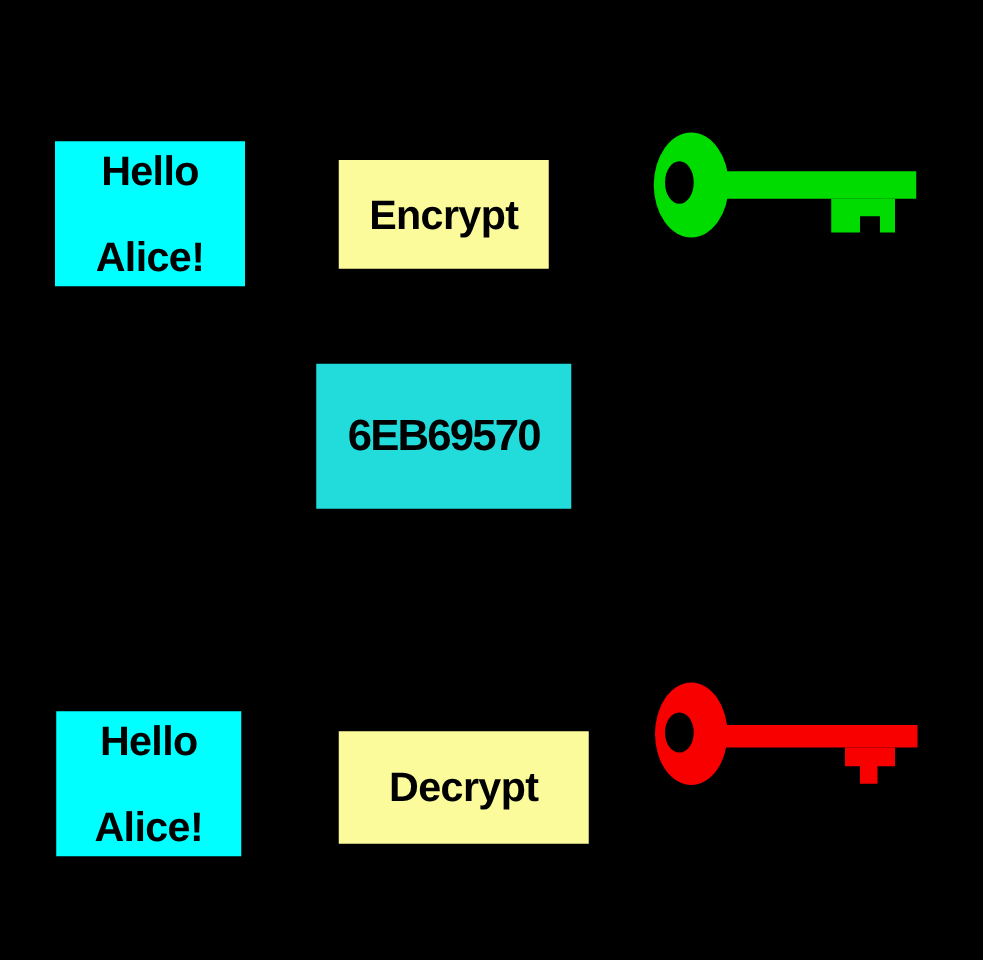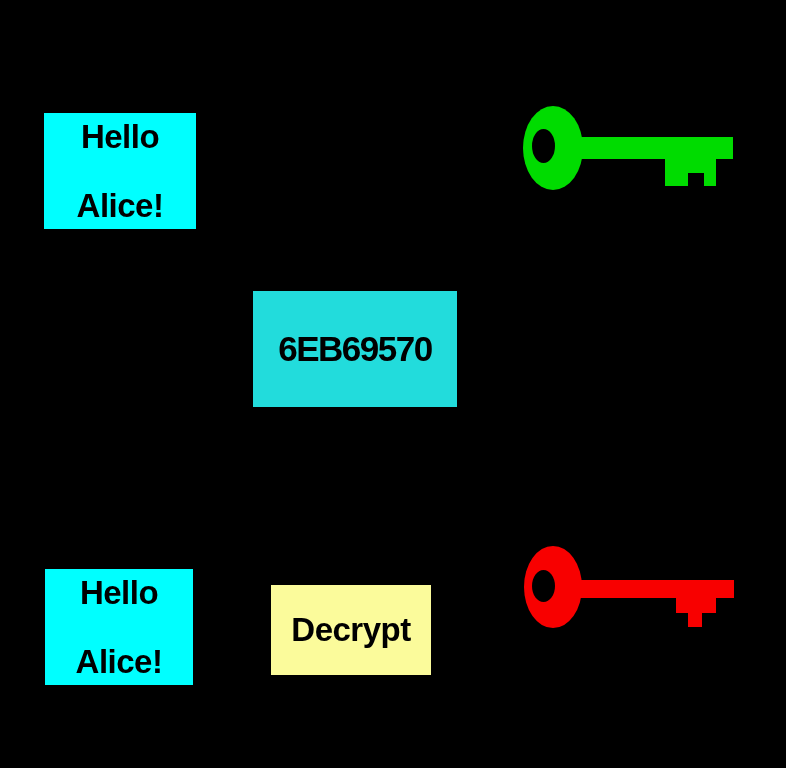--- a/index.html
+++ b/index.html
@@ -55,40 +55,43 @@
 </head>
 <body>
 
 <div class="canvas">
 
   <div class="box cyan-box" style="left:44px; top:113px; width:152px; height:116px;">
     <span class="line">Hello</span>
     <span class="line">Alice!</span>
   </div>
 
+  <div class="box yellow-box" style="left:271px; top:128px; width:168px; height:87px;">
+    <span class="line">Encrypt</span>
+  </div>
 
   <svg class="key" style="left:520px; top:100px;" width="220" height="95" viewBox="0 0 220 95" xmlns="http://www.w3.org/2000/svg">
     <g fill="#00dc00">
       <ellipse cx="33" cy="48" rx="30" ry="42"></ellipse>
       <rect x="40" y="37" width="173" height="22"></rect>
       <path d="M145 59 V86 H168 V73 H184 V86 H196 V59 Z"></path>
     </g>
     <ellipse cx="23.5" cy="46" rx="11.5" ry="17" fill="#000000"></ellipse>
   </svg>
 
   <div class="box turquoise-box" style="left:253px; top:291px; width:204px; height:116px;">
     <span class="line">6EB69570</span>
   </div>
 
   <div class="box cyan-box" style="left:45px; top:569px; width:148px; height:116px;">
     <span class="line">Hello</span>
     <span class="line">Alice!</span>
   </div>
 
-  <div class="box yellow-box" style="left:271px; top:585px; width:160px; height:90px;">
+  <div class="box yellow-box" style="left:271px; top:585px; width:200px; height:90px;">
     <span class="line">Decrypt</span>
   </div>
 
   <svg class="key" style="left:520px; top:543px;" width="220" height="95" viewBox="0 0 220 95" xmlns="http://www.w3.org/2000/svg">
     <g fill="#f80000">
       <ellipse cx="33" cy="44" rx="29" ry="41"></ellipse>
       <rect x="40" y="37" width="174" height="18"></rect>
       <path d="M156 55 V70 H168 V84 H182 V70 H196 V55 Z"></path>
     </g>
     <ellipse cx="23.5" cy="43" rx="11.5" ry="16" fill="#000000"></ellipse>

